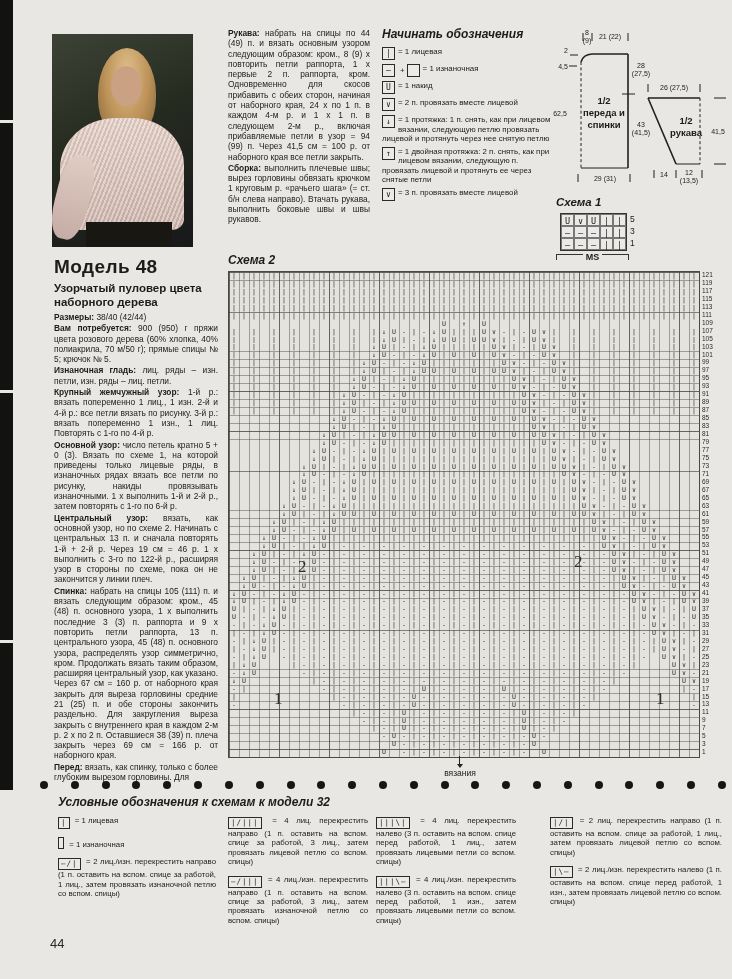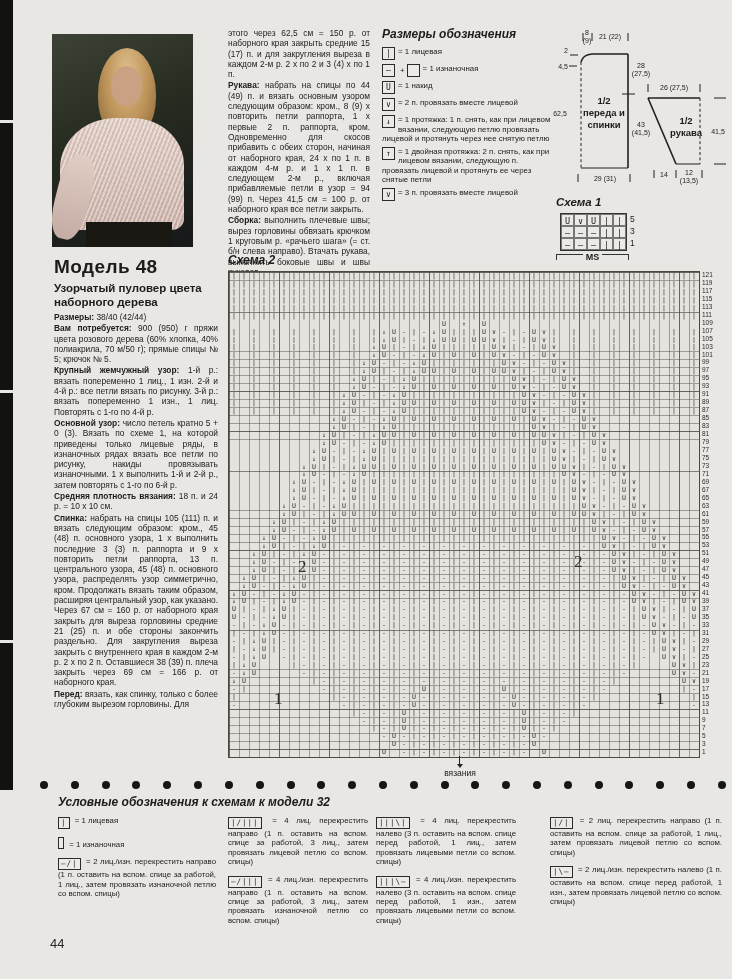--- a/index.html
+++ b/index.html
@@ -100,34 +100,34 @@
     <div class="arm"></div>
     <div class="skirt"></div>
   </div>
 
   <div id="title" class="abs">Модель 48</div>
   <div id="subtitle" class="abs">Узорчатый пуловер цвета наборного дерева</div>
 
   <div id="colL" class="abs txtcol">
       <p><b>Размеры: </b>38/40 (42/44)</p>
       <p><b>Вам потребуется: </b>900 (950) г пряжи цвета розового дерева (60% хлопка, 40% полиакрила, 70 м/50 г); прямые спицы № 5; крючок № 5.</p>
+      <p><b>Изнаночная гладь: </b>лиц. ряды – изн. петли, изн. ряды – лиц. петли.</p>
       <p><b>Крупный жемчужный узор: </b>1-й р.: вязать попеременно 1 лиц., 1 изн. 2-й и 4-й р.: все петли вязать по рисунку. 3-й р.: вязать попеременно 1 изн., 1 лиц. Повторять с 1-го по 4-й р.</p>
       <p><b>Основной узор: </b>число петель кратно 5 + 0 (3). Вязать по схеме 1, на которой приведены только лицевые ряды, в изнаночных рядах вязать все петли по рисунку, накиды провязывать изнаночными. 1 х выполнить 1-й и 2-й р., затем повторять с 1-го по 6-й р.</p>
-      <p><b>Средняя плотность вязания: </b>18 п. и 24 р. = 10 х 10 см.</p>
+      <p><b>Центральный узор: </b>вязать, как основной узор, но по схеме 2. Начинать с центральных 13 п. и сначала повторять 1-й + 2-й р. Через 19 см = 46 р. 1 х выполнить с 3-го по 122-й р., расширяя узор в стороны по схеме, пока он не закончится у линии плеч.</p>
       <p><b>Спинка: </b>набрать на спицы 105 (111) п. и вязать следующим образом: кром., 45 (48) п. основного узора, 1 х выполнить последние 3 (3) п. раппорта и 9 х повторить петли раппорта, 13 п. центрального узора, 45 (48) п. основного узора, распределять узор симметрично, кром. Продолжать вязать таким образом, расширяя центральный узор, как указано. Через 67 см = 160 р. от наборного края закрыть для выреза горловины средние 21 (25) п. и обе стороны закончить раздельно. Для закругления выреза закрыть с внутреннего края в каждом 2-м р. 2 х по 2 п. Оставшиеся 38 (39) п. плеча закрыть через 69 см = 166 р. от наборного края.</p>
       <p><b>Перед: </b>вязать, как спинку, только с более глубоким вырезом горловины. Для</p>
     </div>
   <div id="colM" class="abs txtcol">
-      <p>этого через 62,5 см = 150 р. от наборного края закрыть средние 15 (17) п. и для закругления выреза в каждом 2-м р. 2 х по 2 и 3 (4) х по 1 п.</p>
       <p><b>Рукава: </b>набрать на спицы по 44 (49) п. и вязать основным узором следующим образом: кром., 8 (9) х повторить петли раппорта, 1 х первые 2 п. раппорта, кром. Одновременно для скосов прибавить с обеих сторон, начиная от наборного края, 24 х по 1 п. в каждом 4-м р. и 1 х 1 п. в следующем 2-м р., включая прибавляемые петли в узор = 94 (99) п. Через 41,5 см = 100 р. от наборного края все петли закрыть.</p>
       <p><b>Сборка: </b>выполнить плечевые швы; вырез горловины обвязать крючком 1 круговым р. «рачьего шага» (= ст. б/н слева направо). Втачать рукава, выполнить боковые швы и швы рукавов.</p>
     </div>
 
   <div id="leg29" class="abs">
-    <h3>Размеры обозначения</h3>
+    <h3>Начинать обозначения</h3>
     <div id="leg29items">
         <div class="legitem"><span class="sb">|</span><span> = 1 лицевая</span></div>
         <div class="legitem"><span class="sb">—</span><span class="joiner">+</span><span class="sb"></span><span> = 1 изнаночная</span></div>
         <div class="legitem"><span class="sb">U</span><span> = 1 накид</span></div>
         <div class="legitem"><span class="sb">∨</span><span> = 2 п. провязать вместе лицевой</span></div>
         <div class="legitem"><span class="sb">↓</span><span> = 1 протяжка: 1 п. снять, как при лицевом вязании, следующую петлю провязать лицевой и протянуть через нее снятую петлю</span></div>
         <div class="legitem"><span class="sb">↑</span><span> = 1 двойная протяжка: 2 п. снять, как при лицевом вязании, следующую п. провязать лицевой и протянуть ее через снятые петли</span></div>
         <div class="legitem"><span class="sb">∨</span><span> = 3 п. провязать вместе лицевой</span></div>
       </div>
   </div>

